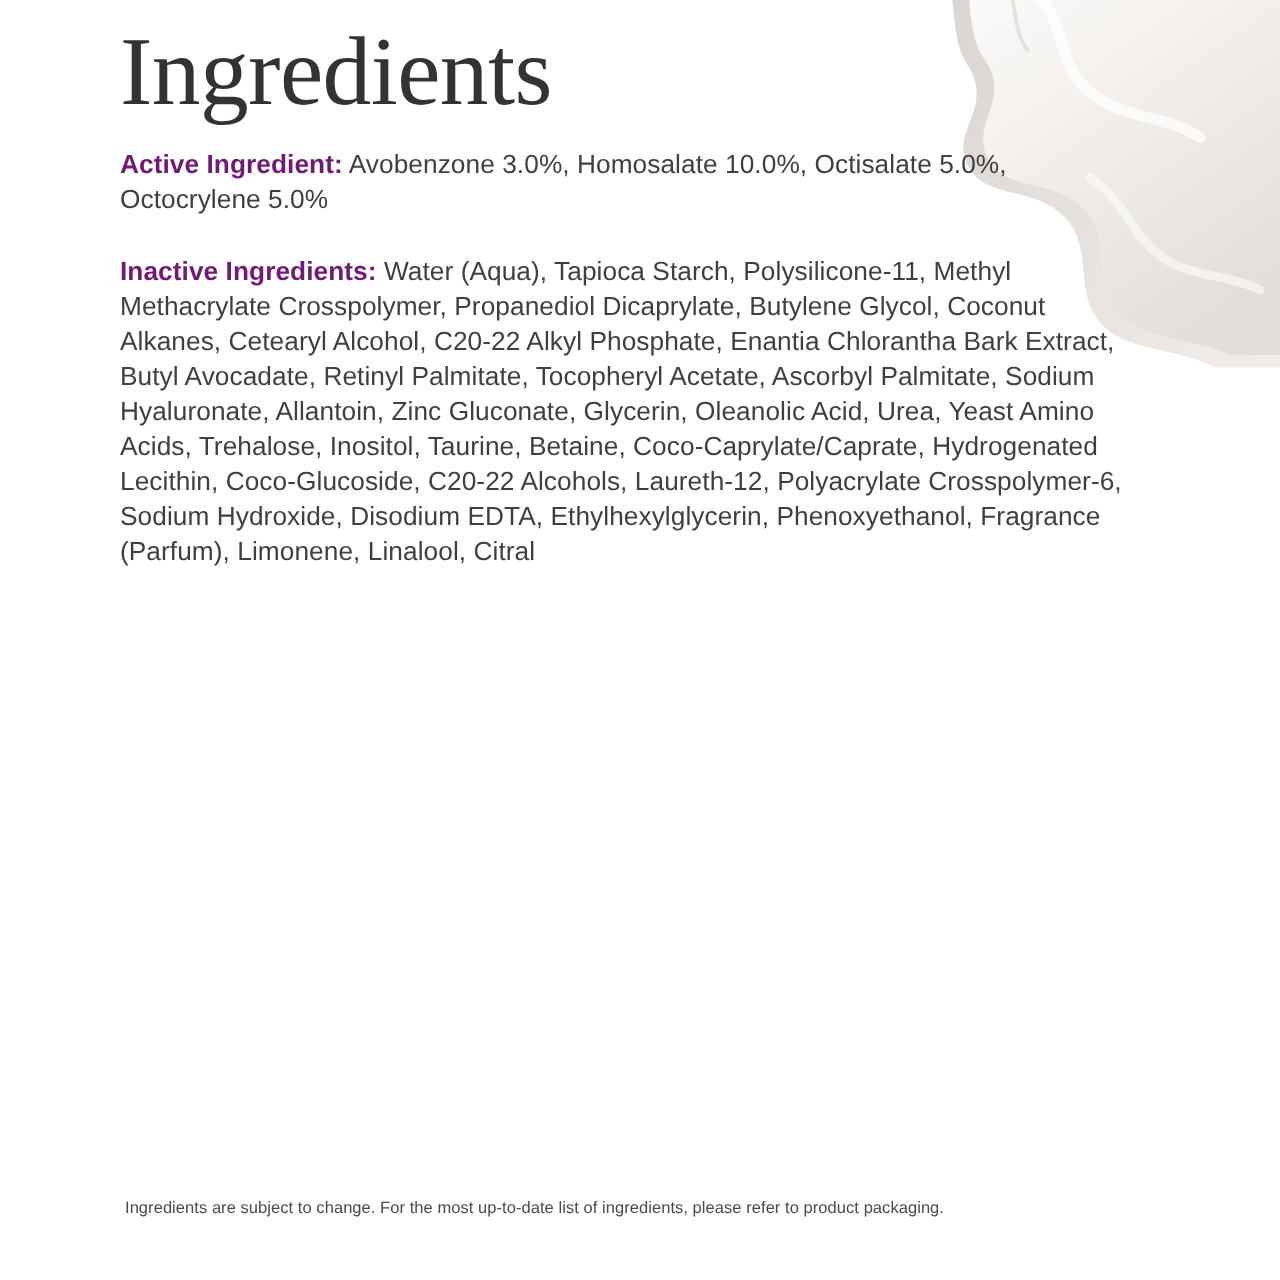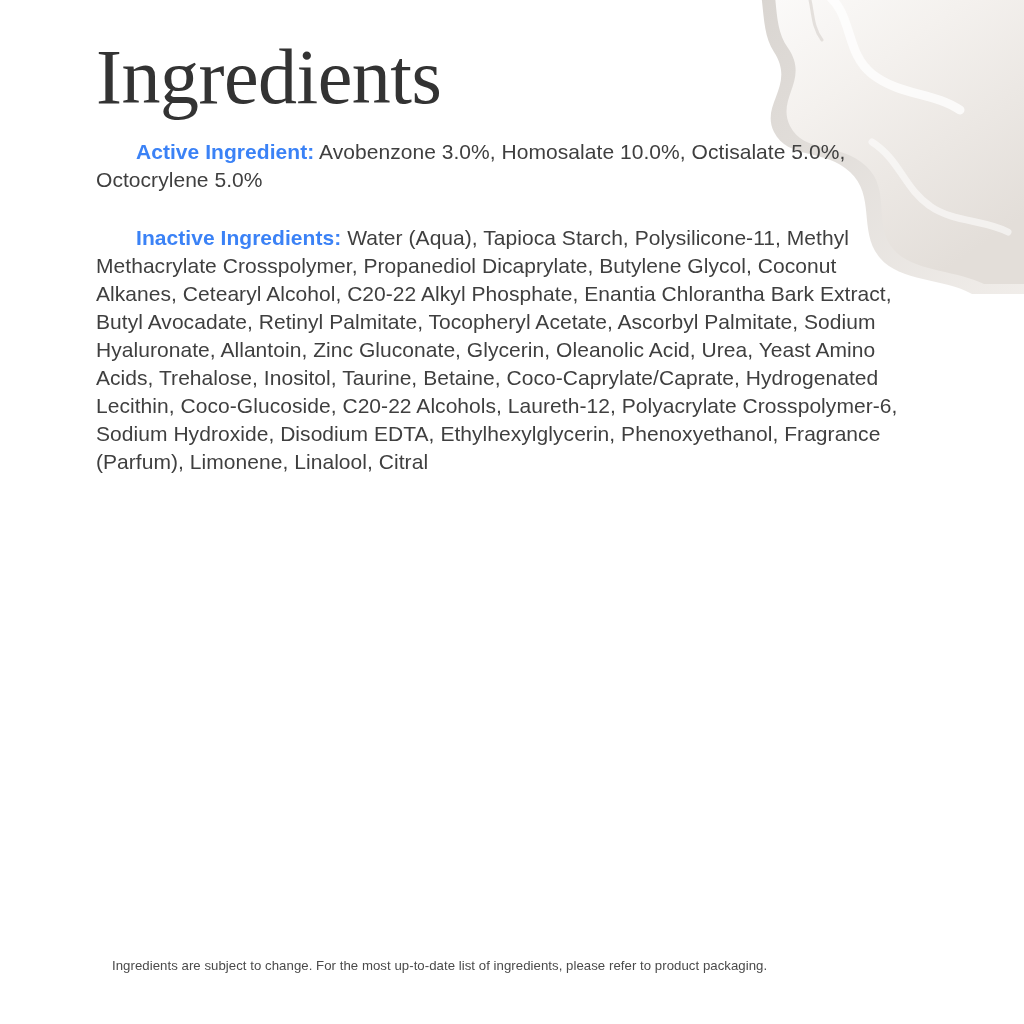--- a/index.html
+++ b/index.html
@@ -37,21 +37,21 @@
   }
 
   .title {
     font-family: "Liberation Serif", serif;
     font-weight: 400;
     font-size: 78px;
     line-height: 1.0;
     letter-spacing: -0.5px;
     color: #333333;
     margin: 0;
-    padding-top: 38px;
+    padding-top: 18px;
   }
 
   .product-name {
     font-size: 21.5px;
     line-height: 1.25;
     color: #3a3a3a;
     margin-top: 28px;
     letter-spacing: 0.1px;
   }
 
@@ -66,27 +66,26 @@
   .block.active {
     margin-top: 22px;
   }
 
   .block.inactive {
     margin-top: 30px;
   }
 
   .lead {
     font-weight: 700;
-    color: #3b82f6;
-    margin-left: 40px;
+    color: #701a75;
   }
 
   .disclaimer {
     position: absolute;
-    left: 16px;
+    left: 4px;
     top: 957px;
     width: 830px;
     font-size: 13.2px;
     line-height: 1.4;
     color: #4a4a4a;
     letter-spacing: 0.05px;
   }
 </style>
 </head>
 <body>

